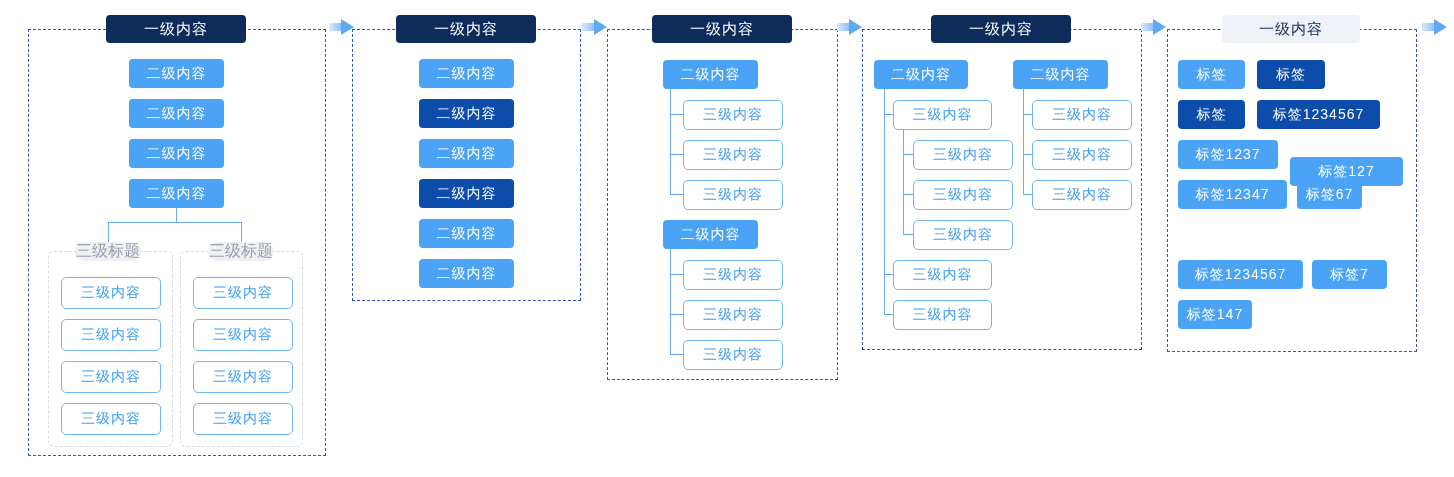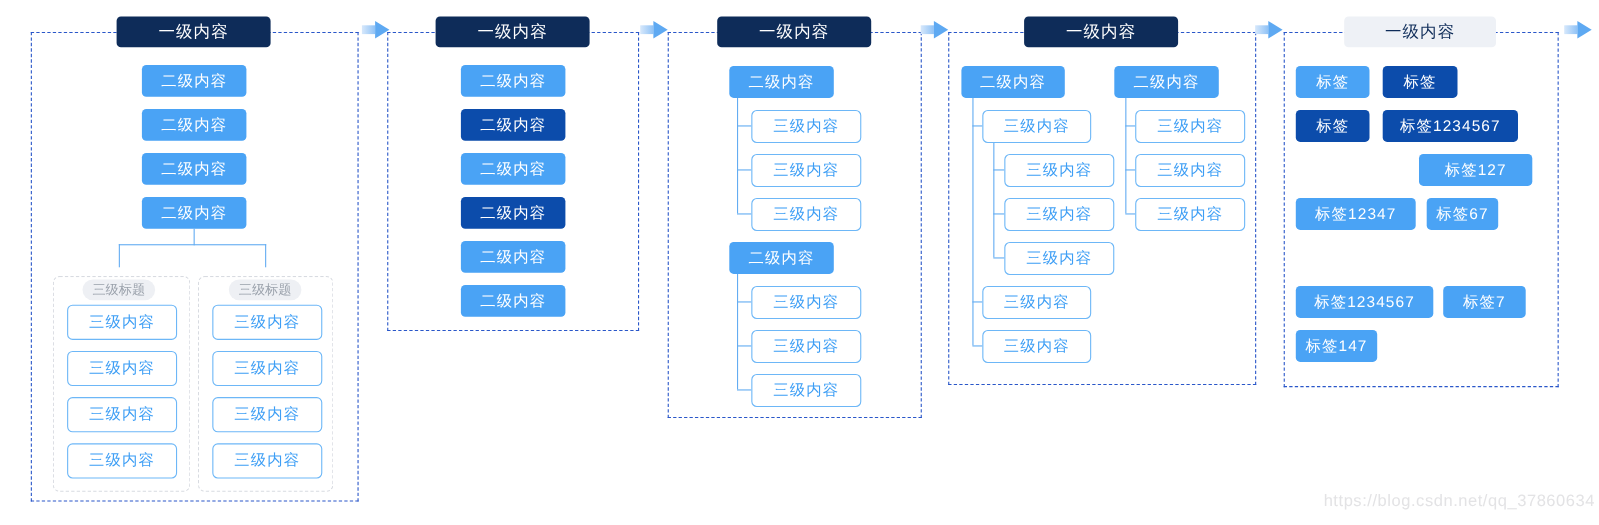--- a/index.html
+++ b/index.html
@@ -25,21 +25,21 @@
   .obox{
     position:absolute;height:28px;border-radius:5px;z-index:2;background:#fff;
     border:1px solid var(--outline-border,#6db7f7);color:var(--outline-text,#3d9ef5);
     display:flex;align-items:center;justify-content:center;font-size:14px;letter-spacing:1px;
   }
   .obox.tall{height:30px;}
   .group{position:absolute;border:1px dashed var(--group-border,#d8dbe1);border-radius:6px;}
   .pill{
     position:absolute;height:19px;border-radius:10px;z-index:2;
     background:var(--pill-bg,#eef0f4);color:var(--pill-text,#9aa1ab);
-    display:flex;align-items:center;justify-content:center;font-size:12px;margin-top:12px;
+    display:flex;align-items:center;justify-content:center;font-size:16px;
   }
   .line{position:absolute;background:var(--connector,#63acf2);z-index:1;}
   .arrow{position:absolute;width:25px;height:16px;z-index:1;}
   .arrow .shaft{position:absolute;left:0;top:4px;width:12px;height:8px;
     background:linear-gradient(90deg,#d7e8fb,#8fc2f6);}
   .arrow .head{position:absolute;left:12px;top:0;width:0;height:0;
     border-top:8px solid transparent;border-bottom:8px solid transparent;
     border-left:13px solid var(--arrow-head,#5ea9f2);}
   .watermark{
     position:absolute;right:4px;top:447px;font-size:15px;letter-spacing:.5px;
@@ -159,30 +159,30 @@
 
   <div class="panel" style="left:1167px;top:29px;width:248px;height:321px"></div>
   <div class="hdr lightbg" style="left:1222px;top:15px;width:138px">一级内容</div>
 
   <div class="tag light" style="left:1178px;top:60px;width:67px">标签</div>
   <div class="tag dark" style="left:1257px;top:60px;width:68px">标签</div>
 
   <div class="tag dark" style="left:1178px;top:100px;width:67px">标签</div>
   <div class="tag dark" style="left:1257px;top:100px;width:123px">标签1234567</div>
 
-  <div class="tag light" style="left:1290px;top:140px;width:103px">标签127</div>
+  <div class="tag light" style="left:1178px;top:140px;width:100px">标签1237</div>
+  <div class="tag light" style="left:1290px;top:157px;width:113px">标签127</div>
 
   <div class="tag light" style="left:1178px;top:180px;width:109px">标签12347</div>
   <div class="tag light" style="left:1297px;top:180px;width:65px">标签67</div>
 
 
   <div class="tag light" style="left:1178px;top:260px;width:125px">标签1234567</div>
   <div class="tag light" style="left:1312px;top:260px;width:75px">标签7</div>
 
   <div class="tag light" style="left:1178px;top:300px;width:74px">标签147</div>
 
   <div class="arrow" style="left:1422px;top:19px">
       <div class="shaft"></div>
       <div class="head"></div>
     </div>
 
-  <div class="watermark">https://blog.csdn.net/qq_37860634</div>
 </div>
 
 </body></html>

